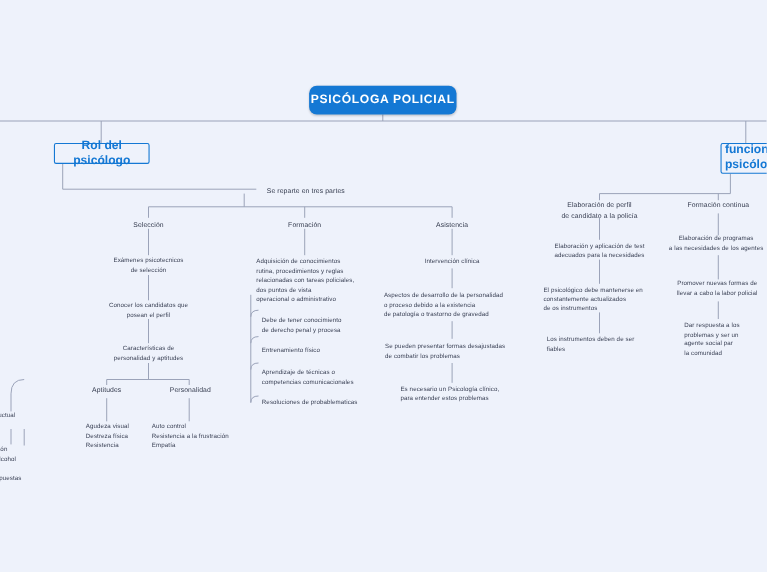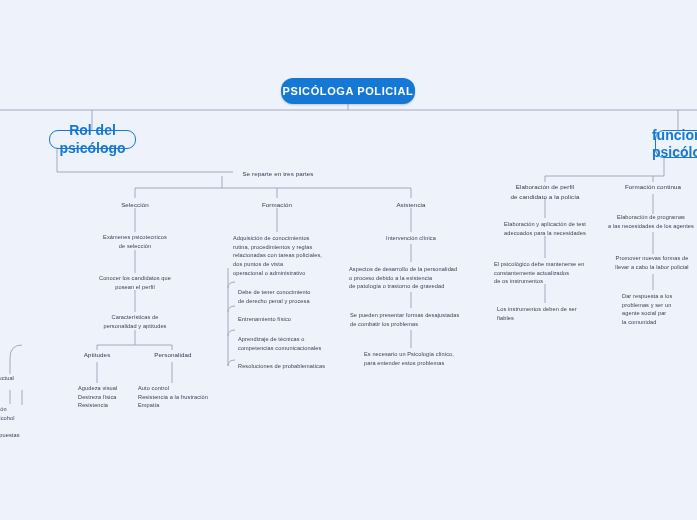--- a/index.html
+++ b/index.html
@@ -12,34 +12,34 @@
   }
   #canvas{position:absolute;left:0;top:0;width:697px;height:520px;}
   svg.wires{position:absolute;left:0;top:0;width:697px;height:520px;pointer-events:none;}
 
   
   .node{position:absolute;box-sizing:border-box;}
 
   .root{
     background:#1478d4;
     color:#ffffff;
-    border-radius:12px;
+    border-radius:7px;
     font-weight:bold;
     font-size:11px;
     letter-spacing:.6px;
     display:flex;align-items:center;justify-content:center;
     box-shadow:0 1px 2px rgba(0,0,0,.18);
   }
   .branch{
     background:#eef2fb;
     color:#1478d4;
     border:1.6px solid #1478d4;
-    border-radius:9px;
+    border-radius:2px;
     font-weight:bold;
-    font-size:14px;
+    font-size:11px;
     display:flex;align-items:center;justify-content:center;
     text-align:center;
     line-height:1.25;
     padding:0 6px;
     box-sizing:border-box;
   }
   .leaf{
     color:#3b4256;
     font-size:5.6px;
     line-height:1.55;

